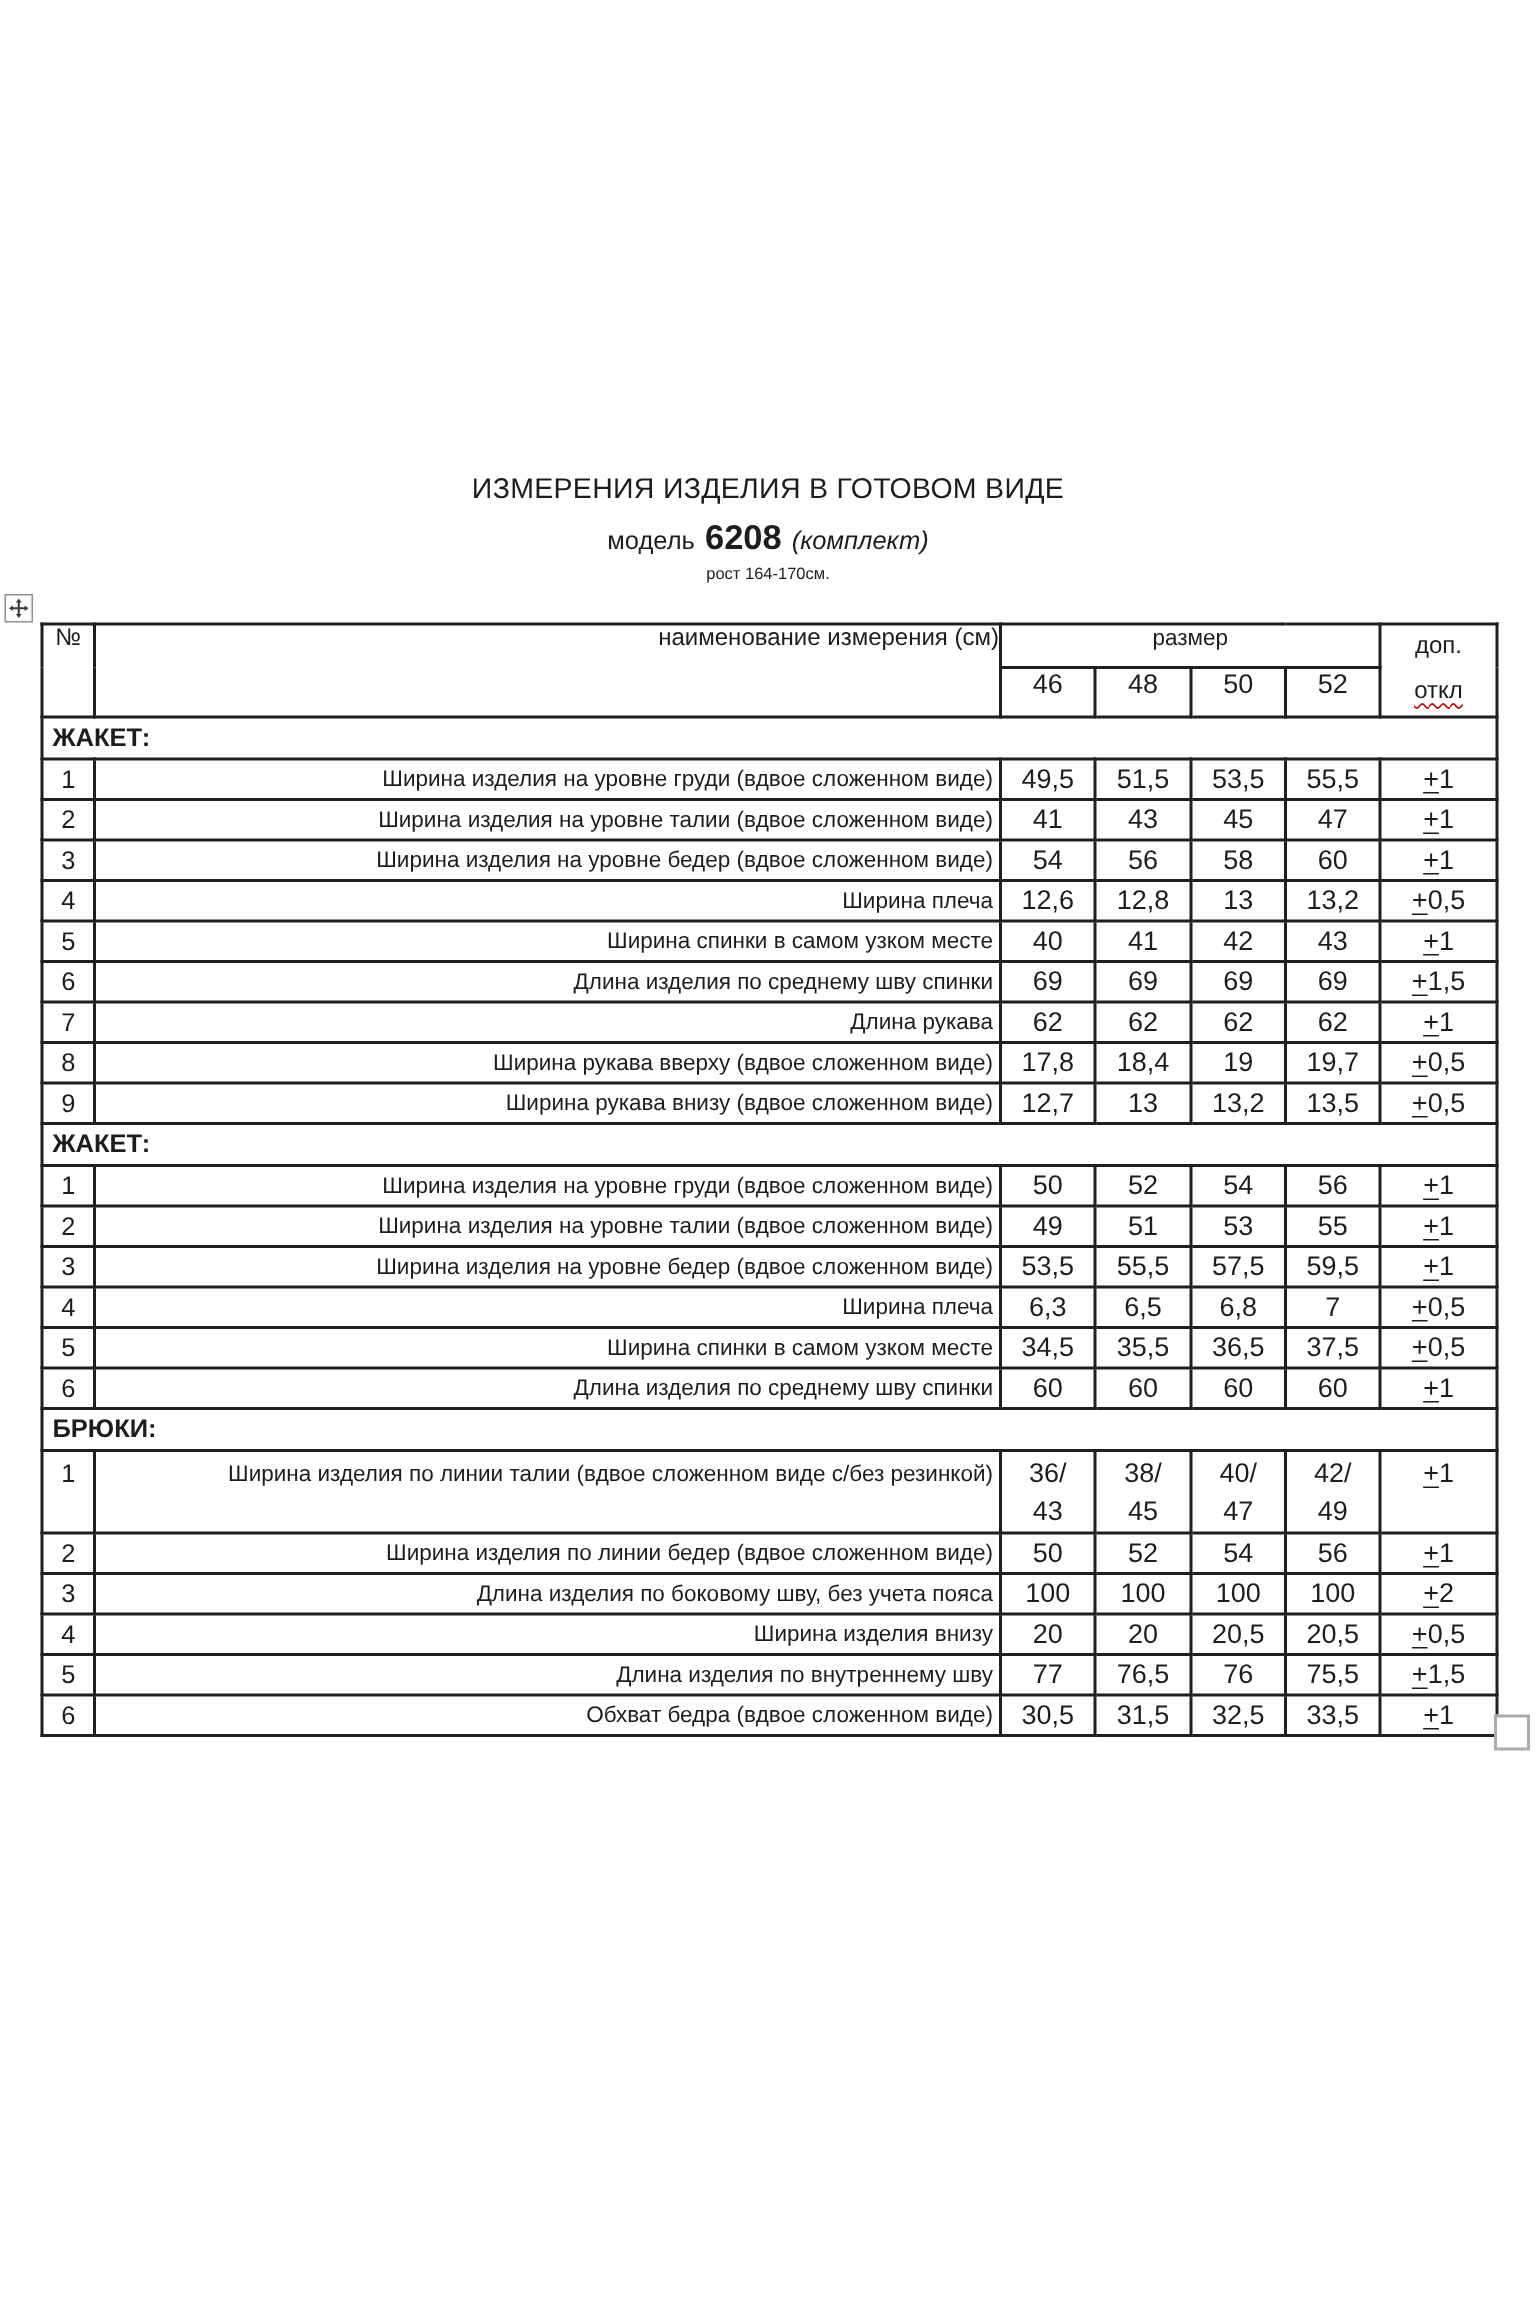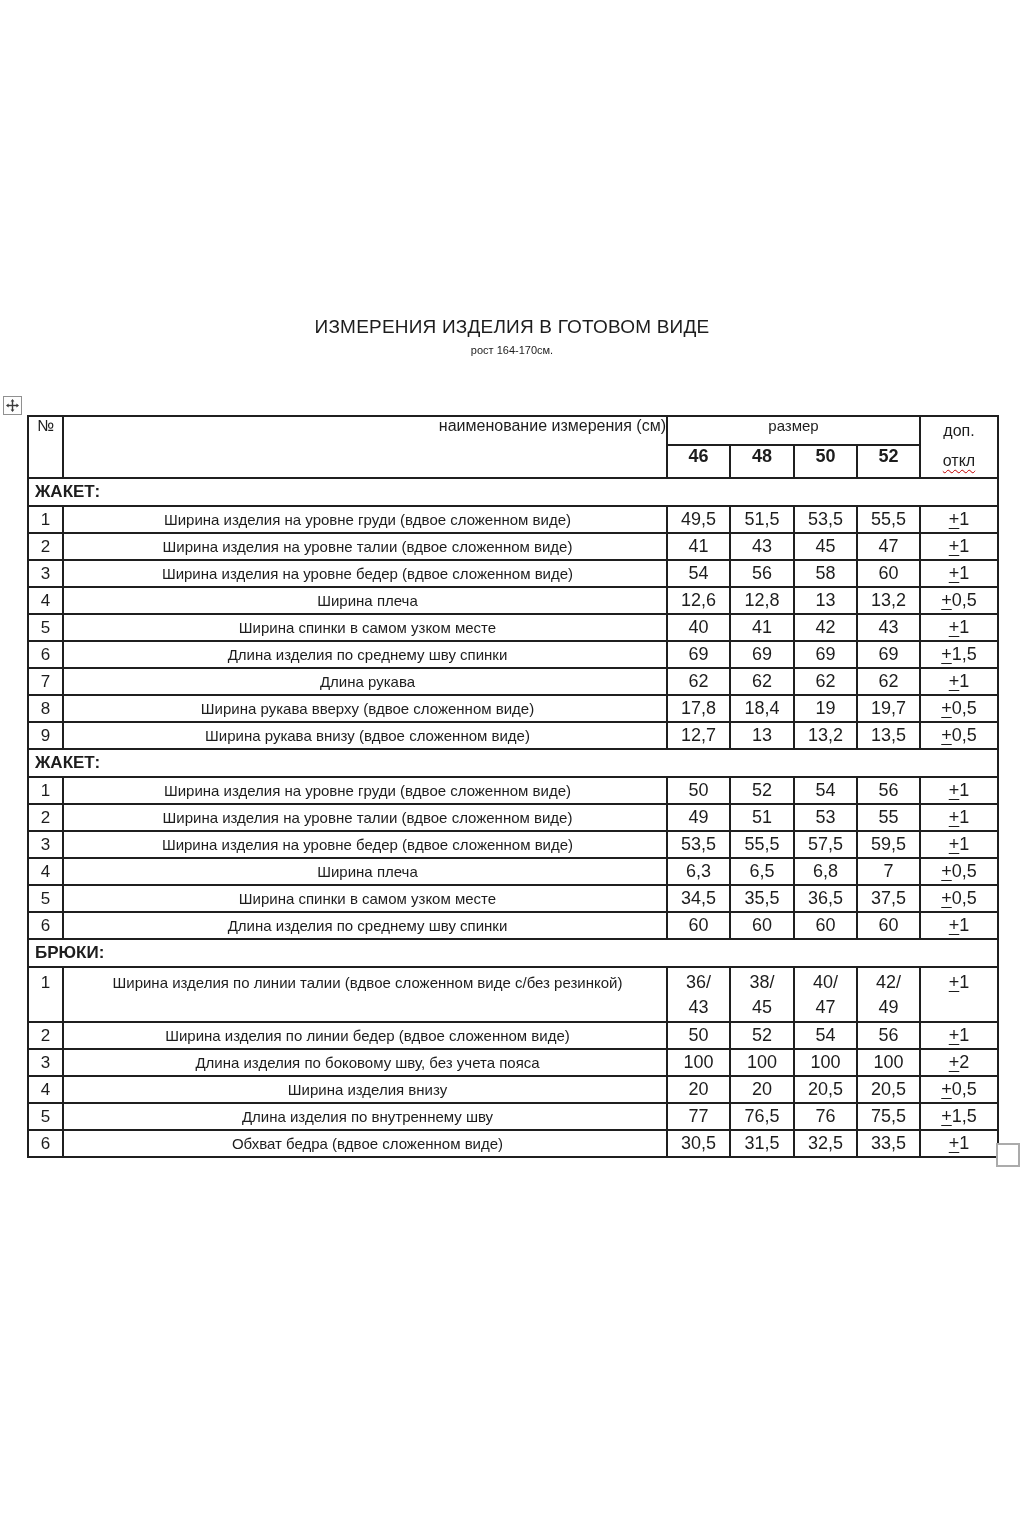--- a/index.html
+++ b/index.html
@@ -22,56 +22,57 @@
     position:absolute;left:27px;top:415px;width:970px;
     border-collapse:collapse;table-layout:fixed;
   }
   table.meas th,table.meas td{
     border:2px solid #1f1f1f;padding:0;overflow:hidden;
   }
   thead th{font-weight:normal;vertical-align:top;}
   th.h-num{font-size:16px;padding-top:3px;}
   th.h-name{font-size:16px;padding-top:3px;text-align:right;}
   th.h-sizegroup{font-size:15px;height:26px;padding-top:2px;}
-  th.h-size{font-size:18px;font-weight:bold;height:30px;padding-top:2px;}
+  th.h-size{font-size:18px;font-weight:normal;height:30px;padding-top:2px;}
   th.h-tol{font-size:16px;margin-left:21px;}
   th.h-tol .tol-line{height:28px;display:flex;align-items:center;justify-content:center;}
   th.h-tol .tol-line.second{height:32px;}
   .squiggle{
     text-decoration:underline wavy #c00000 1px;
     text-underline-offset:3px;
     text-align:right;
   }
   tr.section-row td{
     font-weight:bold;font-size:17px;text-align:left;
     padding:2px 0 2px 6px;height:22px;vertical-align:middle;
   }
   tr.data-row td{height:25px;vertical-align:middle;}
   tr.data-row td.c-num{text-align:center;font-size:17px;}
-  tr.data-row td.c-name{text-align:center;font-size:15px;padding-left:9px;padding-right:4px;border-radius:11px;}
+  tr.data-row td.c-name{text-align:right;font-size:15px;padding-left:9px;padding-right:4px;border-radius:11px;}
   tr.data-row td.c-val{text-align:center;font-size:18px;}
   tr.data-row td.c-tol{text-align:center;font-size:18px;}
   tr.data-row.tall td{height:51px;vertical-align:top;padding-top:2px;line-height:25px;}
   .pm-sign{text-decoration:underline;text-underline-offset:3px;}
 
   .move-handle{
     position:absolute;left:3px;top:396px;width:17px;height:17px;
     border:1px solid #909090;background:#fdfdfd;
     display:flex;align-items:center;justify-content:center;
   }
   .resize-handle{
     position:absolute;left:996px;top:1143px;width:20px;height:20px;
     border:2px solid #ababab;background:#ffffff;
   }
 </style>
 </head>
 <body>
 
 <div class="title-block">
   <div class="doc-title">ИЗМЕРЕНИЯ ИЗДЕЛИЯ В ГОТОВОМ ВИДЕ</div>
+  <div class="model-line"><span>модель</span> <span class="model-num">6208</span> <span class="model-suffix">(комплект)</span></div>
   <div class="height-line">рост 164-170см.</div>
 </div>
 
 <div class="move-handle">
   <svg width="13" height="13" viewBox="0 0 13 13">
     <g stroke="#3a3a3a" stroke-width="1.4" fill="#3a3a3a">
       <line x1="6.5" y1="1.5" x2="6.5" y2="11.5"></line>
       <line x1="1.5" y1="6.5" x2="11.5" y2="6.5"></line>
       <path d="M6.5 0 L4.6 2.6 L8.4 2.6 Z" stroke="none"></path>
       <path d="M6.5 13 L4.6 10.4 L8.4 10.4 Z" stroke="none"></path>

